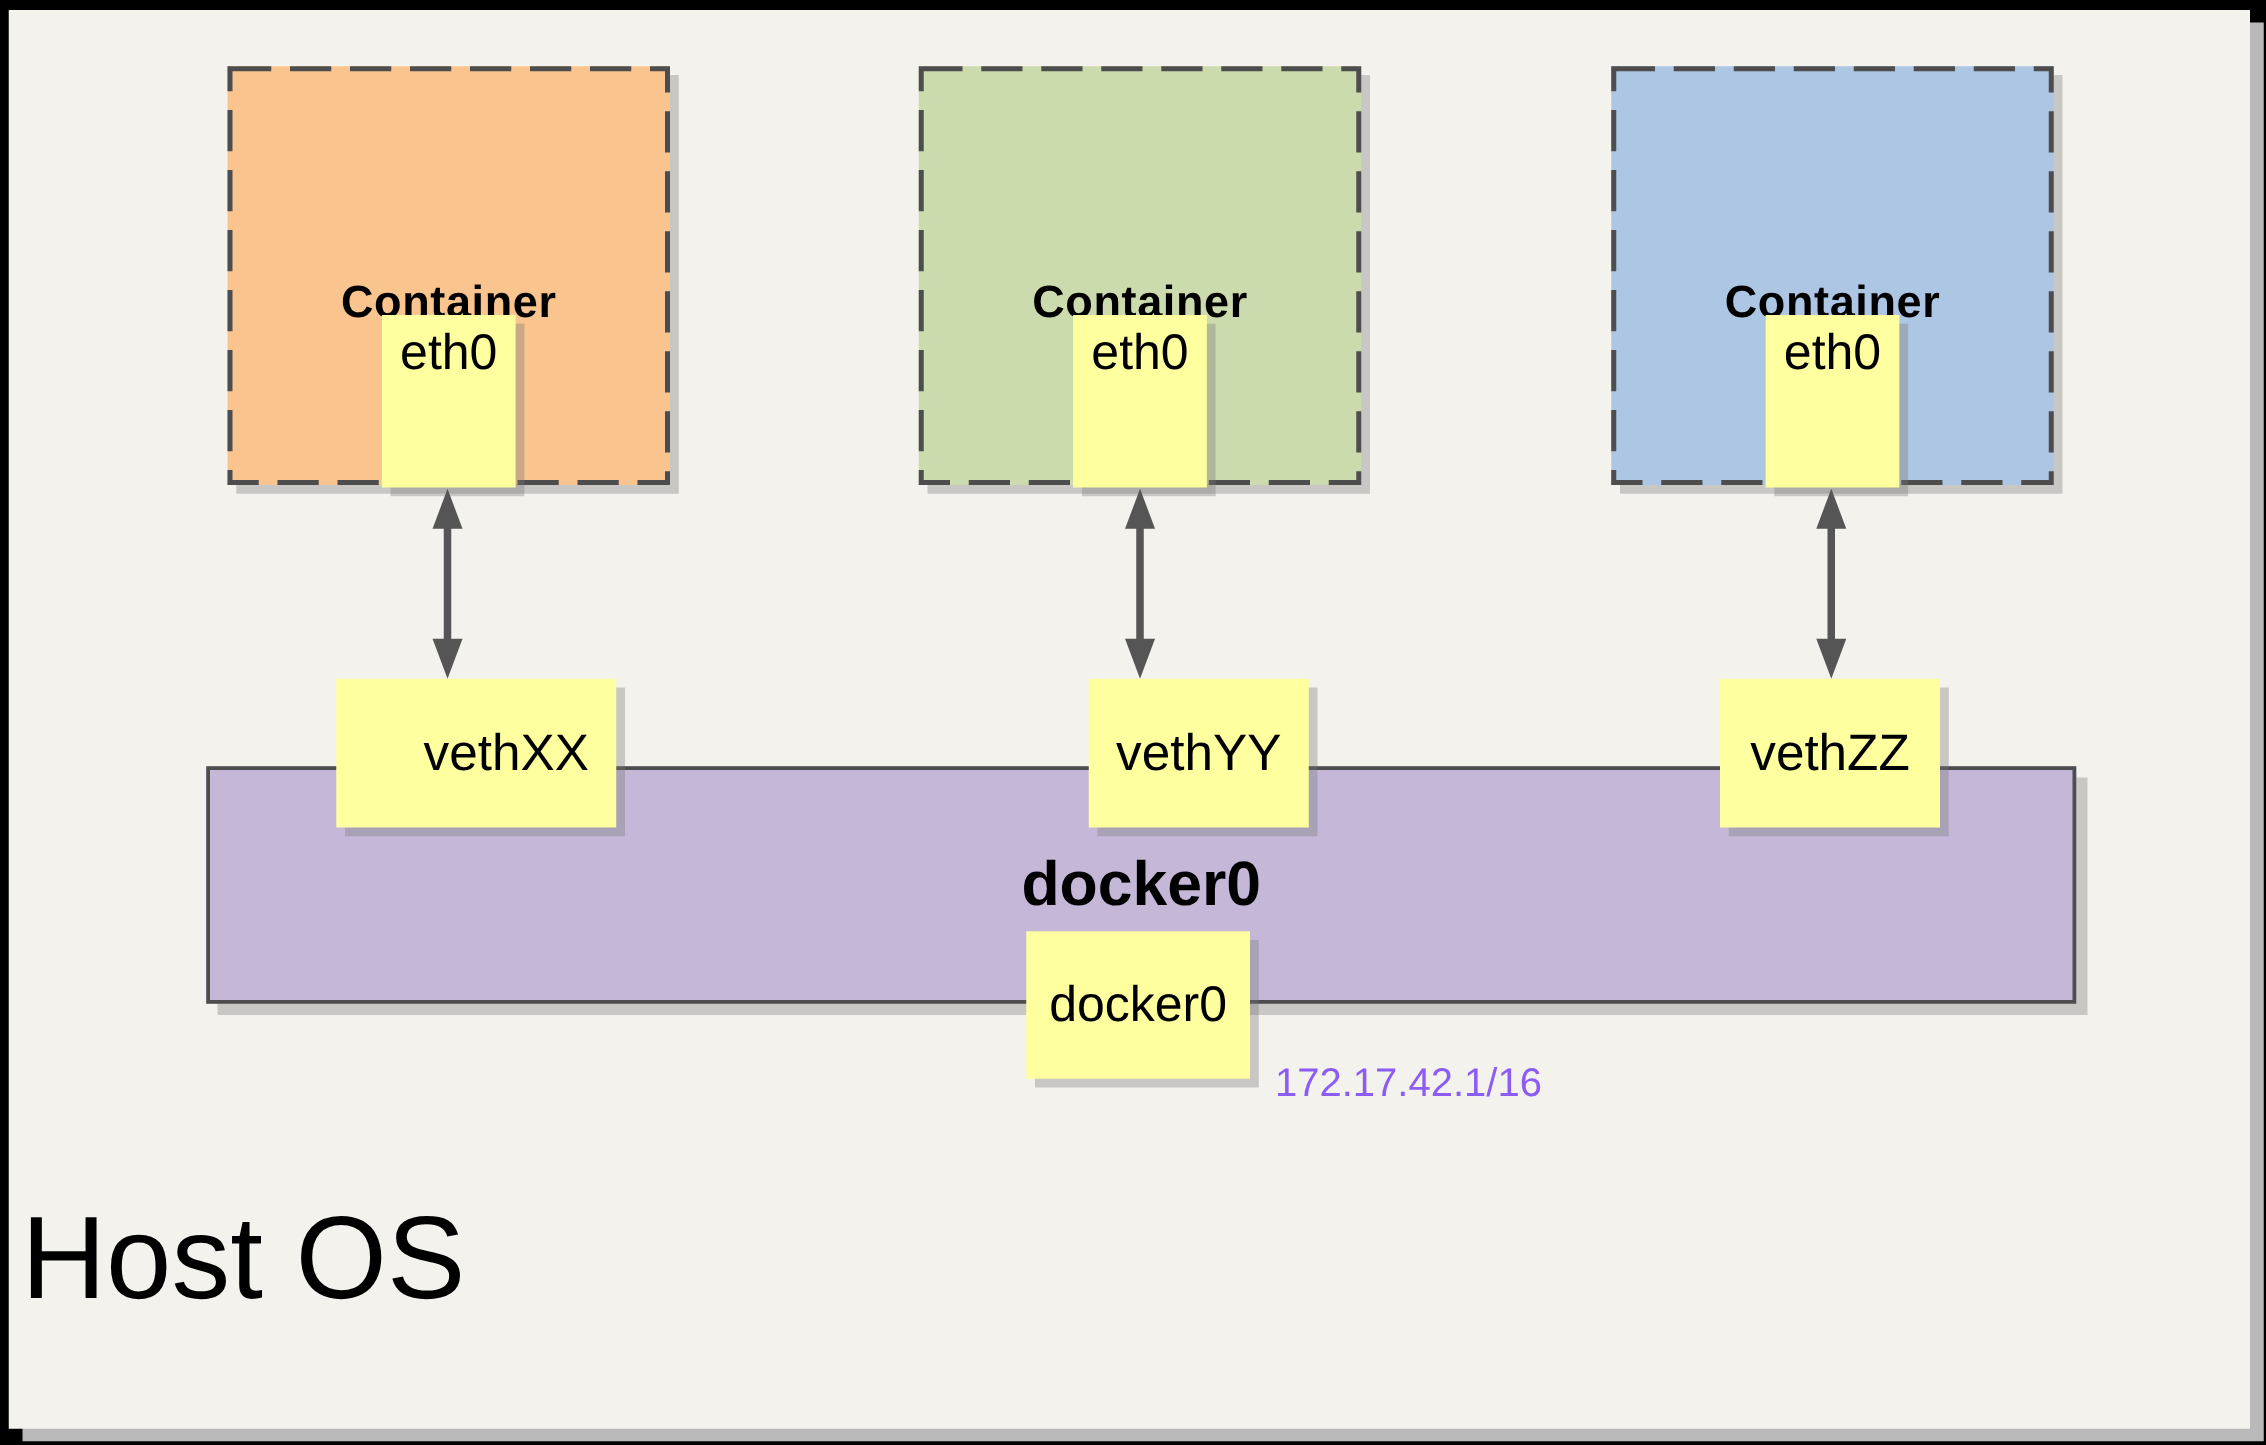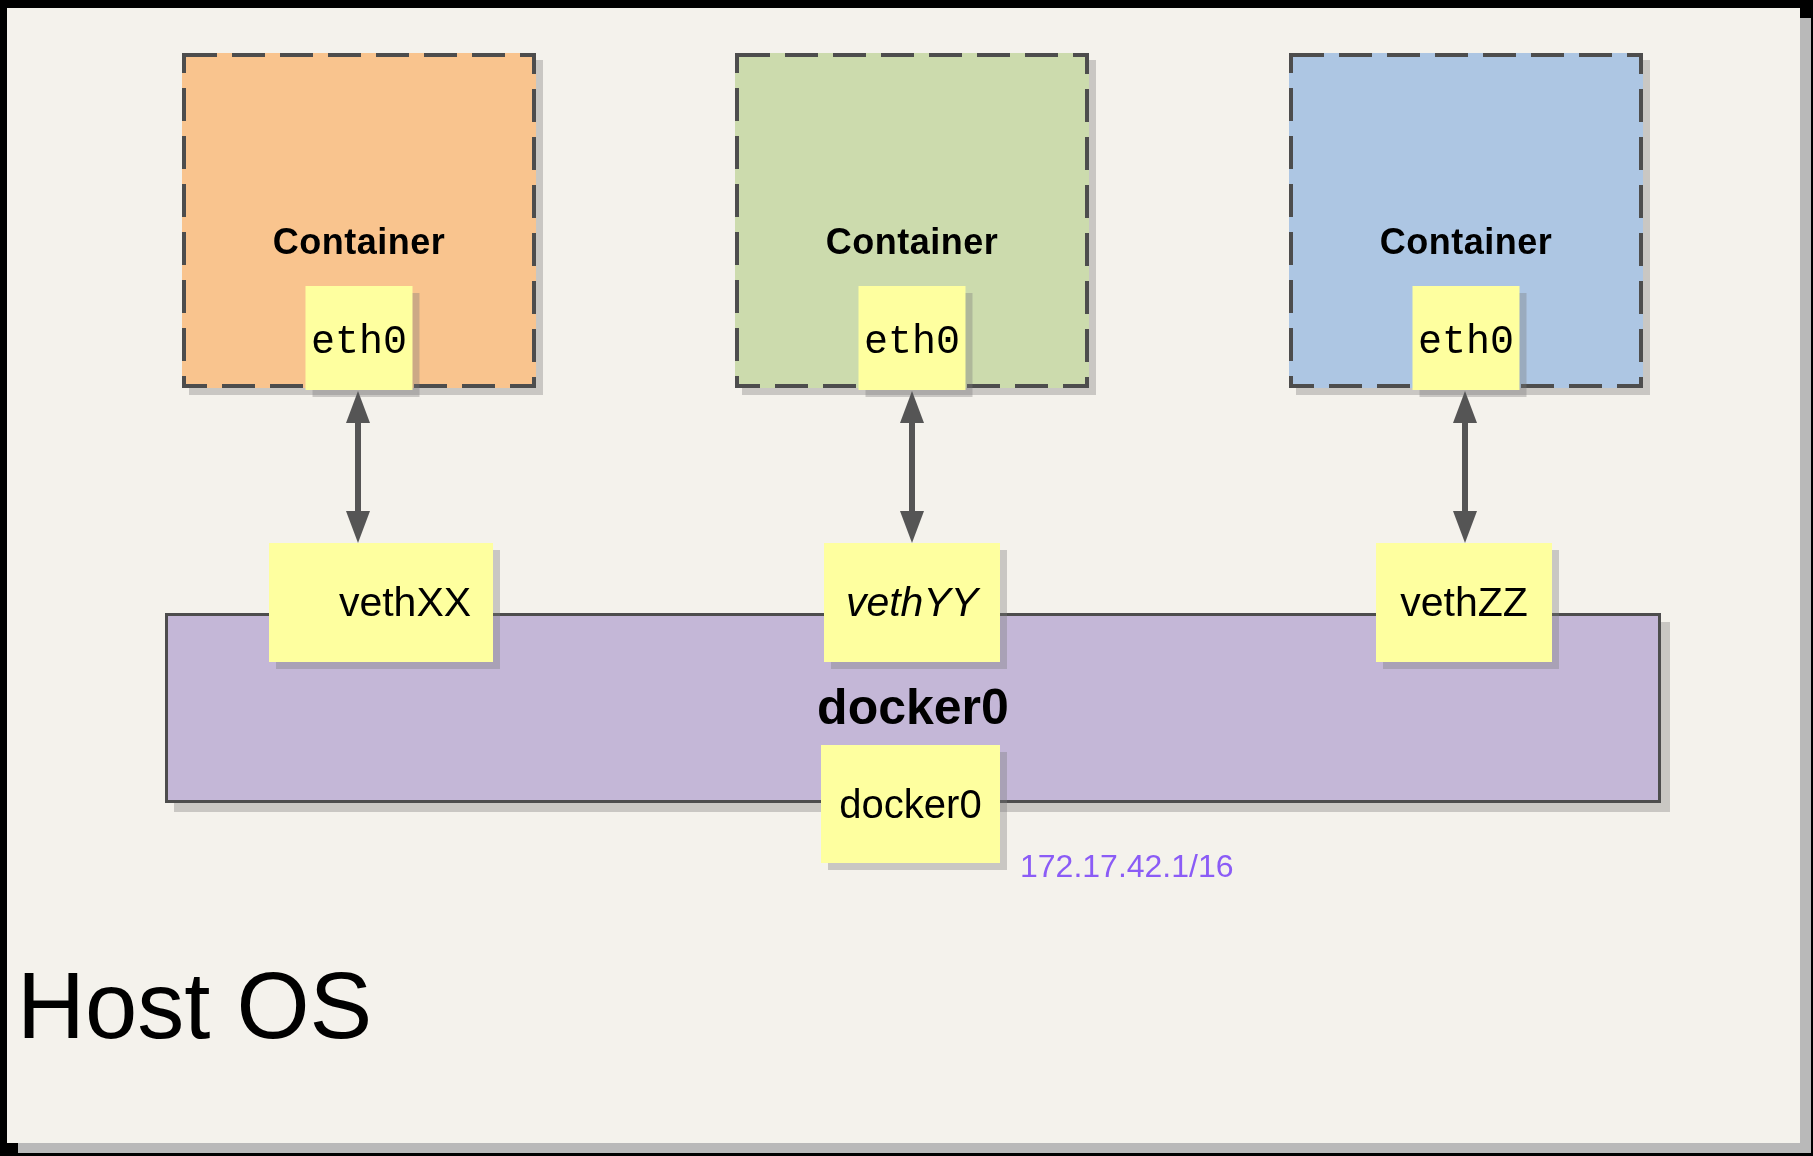--- a/index.html
+++ b/index.html
@@ -52,31 +52,30 @@
     color: #000;
     letter-spacing: 0.5px;
     margin-top: 24px;
   }
   .iface-box {
     position: absolute;
     left: 50%;
     bottom: -2px;
     transform: translateX(-50%);
     width: 107px;
-    height: 104px;
+    height: 138px;
     background: #feff9f;
     box-shadow: 7px 7px 0 rgba(120,120,120,0.35);
     display: flex;
-    align-items: center;
+    align-items: flex-start;
     justify-content: center;
     font-size: 40px;
     color: #000;
     padding-top: 8px;
     box-sizing: border-box;
-    font-family: Liberation Mono, monospace;
   }
   .arrow {
     position: absolute;
     top: 383px;
   }
   .arrow-1 { left: 335px; }
   .arrow-2 { left: 889px; }
   .arrow-3 { left: 1442px; }
   .veth-box {
     position: absolute;
@@ -86,21 +85,21 @@
     background: #feff9f;
     box-shadow: 7px 7px 0 rgba(120,120,120,0.35);
     display: flex;
     align-items: center;
     justify-content: center;
     font-size: 41px;
     color: #000;
     z-index: 3;
   }
   .v1 { left: 262px; }
-  .v2 { left: 817px; font-style: italic; }
+  .v2 { left: 864px; }
   .v3 { left: 1369px; align-items: center; }
   #bridge-bar {
     position: absolute;
     left: 158px;
     top: 605px;
     width: 1496px;
     height: 190px;
     background: #c4b7d7;
     border: 3px solid #4d4d4d;
     box-sizing: border-box;

